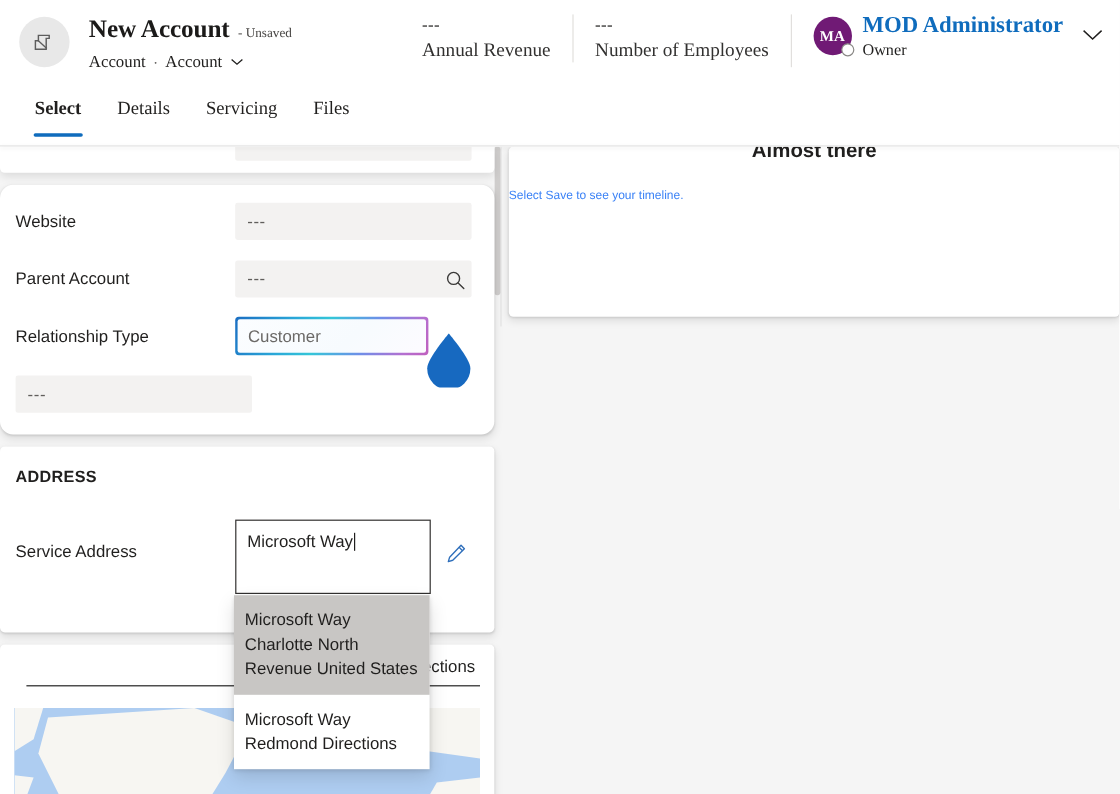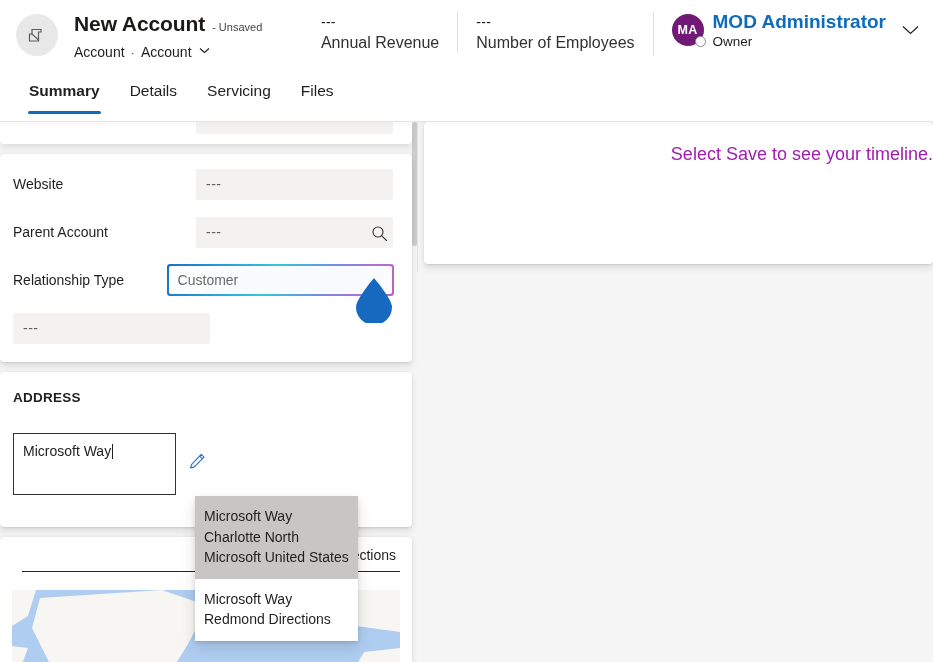--- a/index.html
+++ b/index.html
@@ -7,21 +7,21 @@
     width: 933px; height: 662px;
     font-family: "Liberation Sans", sans-serif;
     background: #ffffff;
     overflow: hidden;
   }
   #app { position: relative; width: 933px; height: 662px; background: #ffffff; }
 
   
   .header {
     position: absolute; top: 0; left: 0; width: 933px; height: 122px;
-    background: #ffffff; z-index: 30;
+    background: #ffffff; z-index: 30; font-family: Liberation Serif, serif;
   }
   .hdr-top { position: relative; height: 76px; }
 
   .entity-icon {
     position: absolute; left: 16px; top: 14px;
     width: 42px; height: 42px; border-radius: 50%;
     background: #e8e8e8;
     display: flex; align-items: center; justify-content: center;
   }
   .title-block { position: absolute; left: 74px; top: 12px; }
@@ -112,21 +112,21 @@
   .field-input {
     height: 31px; background: #f3f2f1; border: none; border-radius: 2px;
     display: flex; align-items: center; padding: 0 10px;
     font-size: 14px; color: #605e5c; width: 197px;
   }
   .field-input.dashes { color: #605e5c; letter-spacing: 0.5px;}
   .search-icon-pos { position: absolute; right: 24px; top: 8px; }
 
   
   .ai-field {
-    position: relative; width: 227px; height: 32px; border-radius: 3px;
+    position: relative; width: 161px; height: 32px; border-radius: 3px;
     padding: 1.6px;
     background: linear-gradient(120deg, #1b6ec2 0%, #2aa7d8 28%, #34c6d8 45%, #6f8ee8 68%, #b46fd0 88%, #c05fbd 100%);
   }
   .ai-field-inner {
     width: 100%; height: 100%; border-radius: 2px;
     background: linear-gradient(135deg, #fbfdff 0%, #f7fbfe 60%, #fdfbff 100%);
     display: flex; align-items: center; padding: 0 9px;
     font-size: 14px; color: #6b6967;
   }
 
@@ -189,21 +189,21 @@
   
   .timeline-card {
     position: relative; background: #ffffff; border-radius: 4px;
     box-shadow: 0 0.6px 1.8px rgba(0,0,0,0.10), 0 3.2px 7.2px rgba(0,0,0,0.10);
     height: 142px; margin-top: 0; overflow: hidden;
   }
   .tl-title {
     text-align: center; font-size: 17px; font-weight: bold; color: #201f1e;
     margin-top: -6px;
   }
-  .tl-sub { text-align: right; font-size: 18px; color: #a21caf; margin-top: 22px; }
+  .tl-sub { text-align: left; font-size: 10px; color: #3b82f6; margin-top: 22px; }
 
   
   .partial-card {
     background: #ffffff; border-radius: 0 0 4px 4px;
     box-shadow: 0 3.2px 7.2px rgba(0,0,0,0.10);
     margin-bottom: 10px; padding-bottom: 10px;
   }
   .partial-input {
     height: 12px; background: #f3f2f1; border-radius: 0 0 2px 2px;
     width: 197px; margin-left: 196px;
@@ -268,40 +268,40 @@
           <div class="owner-chev">
             <svg width="17" height="10" viewBox="0 0 17 10">
                 <path d="M1 1.5 L8.5 8.5 L16 1.5" fill="none" stroke="#201f1e" stroke-width="1.2"></path>
               </svg>
           </div>
         </div>
       </div>
     </div>
 
     <div class="tabs">
-      <div class="tab active"><span>Summary</span></div>
+      <div class="tab active"><span>Select</span></div>
       <div class="tab"><span>Details</span></div>
       <div class="tab"><span>Servicing</span></div>
       <div class="tab"><span>Files</span></div>
     </div>
     <div class="hdr-shadow"></div>
   </div>
 
   <div class="body">
 
     <div class="col-divider"></div>
     <div class="scrollbar"></div>
 
     <div class="col-left">
 
       <div class="partial-card">
         <div class="partial-input"></div>
       </div>
 
-      <div class="card" style="padding: 6px 0 10px 0;">
+      <div class="card" style="padding: 6px 0 10px 0; border-radius: 11px;">
 
         <div class="field-row">
           <div class="field-label">Website</div>
           <div class="field-ctrl">
             <div class="field-input dashes">---</div>
           </div>
         </div>
 
         <div class="field-row">
           <div class="field-label">Parent Account</div>
@@ -328,20 +328,21 @@
         <div class="field-row">
           <div class="field-ctrl">
             <div class="field-input dashes">---</div>
           </div>
         </div>
       </div>
 
       <div class="card" style="padding-bottom:6px;">
         <div class="section-head">ADDRESS</div>
         <div class="addr-row">
+          <div class="addr-label">Service Address</div>
           <div class="addr-ctrl">
             <div class="addr-textarea"><span>Microsoft Way</span><span class="caret"></span></div>
             <span class="pencil-pos">
               <svg width="19" height="19" viewBox="0 0 19 19">
                 <path d="M13.2 2.4 L16.0 5.2 L6.3 14.9 L2.6 16.0 L3.7 12.3 Z" fill="none" stroke="#2f6fbb" stroke-width="1.15" stroke-linejoin="round"></path>
                 <path d="M11.6 4.1 L14.4 6.9" stroke="#2f6fbb" stroke-width="1.05"></path>
               </svg>
             </span>
           </div>
         </div>
@@ -363,30 +364,31 @@
             <path d="M352 62 L388 58 L388 120 L344 120 L336 90 Z" fill="#f7f6f2"></path>
             <path d="M108 104 L140 110 L130 120 L100 118 Z" fill="#f7f6f2"></path>
           </svg>
 
         </div>
       </div>
     </div>
 
     <div class="col-right">
       <div class="timeline-card">
+        <div class="tl-title">Almost there</div>
         <div class="tl-sub">Select Save to see your timeline.</div>
       </div>
     </div>
   </div>
 
   <div class="autocomplete">
     <div class="ac-item selected">
       <div>Microsoft Way</div>
       <div>Charlotte North</div>
-      <div>Microsoft United States</div>
+      <div>Revenue United States</div>
     </div>
     <div class="ac-item">
       <div>Microsoft Way</div>
       <div>Redmond Directions</div>
     </div>
   </div>
 
   <div class="teardrop">
     <svg width="42" height="46" viewBox="0 0 42 46">
       <path d="M21 1 C21 1 39 22 39 30 A18 18 0 0 1 3 30 C3 22 21 1 21 1 Z" fill="#1769c0"></path>

